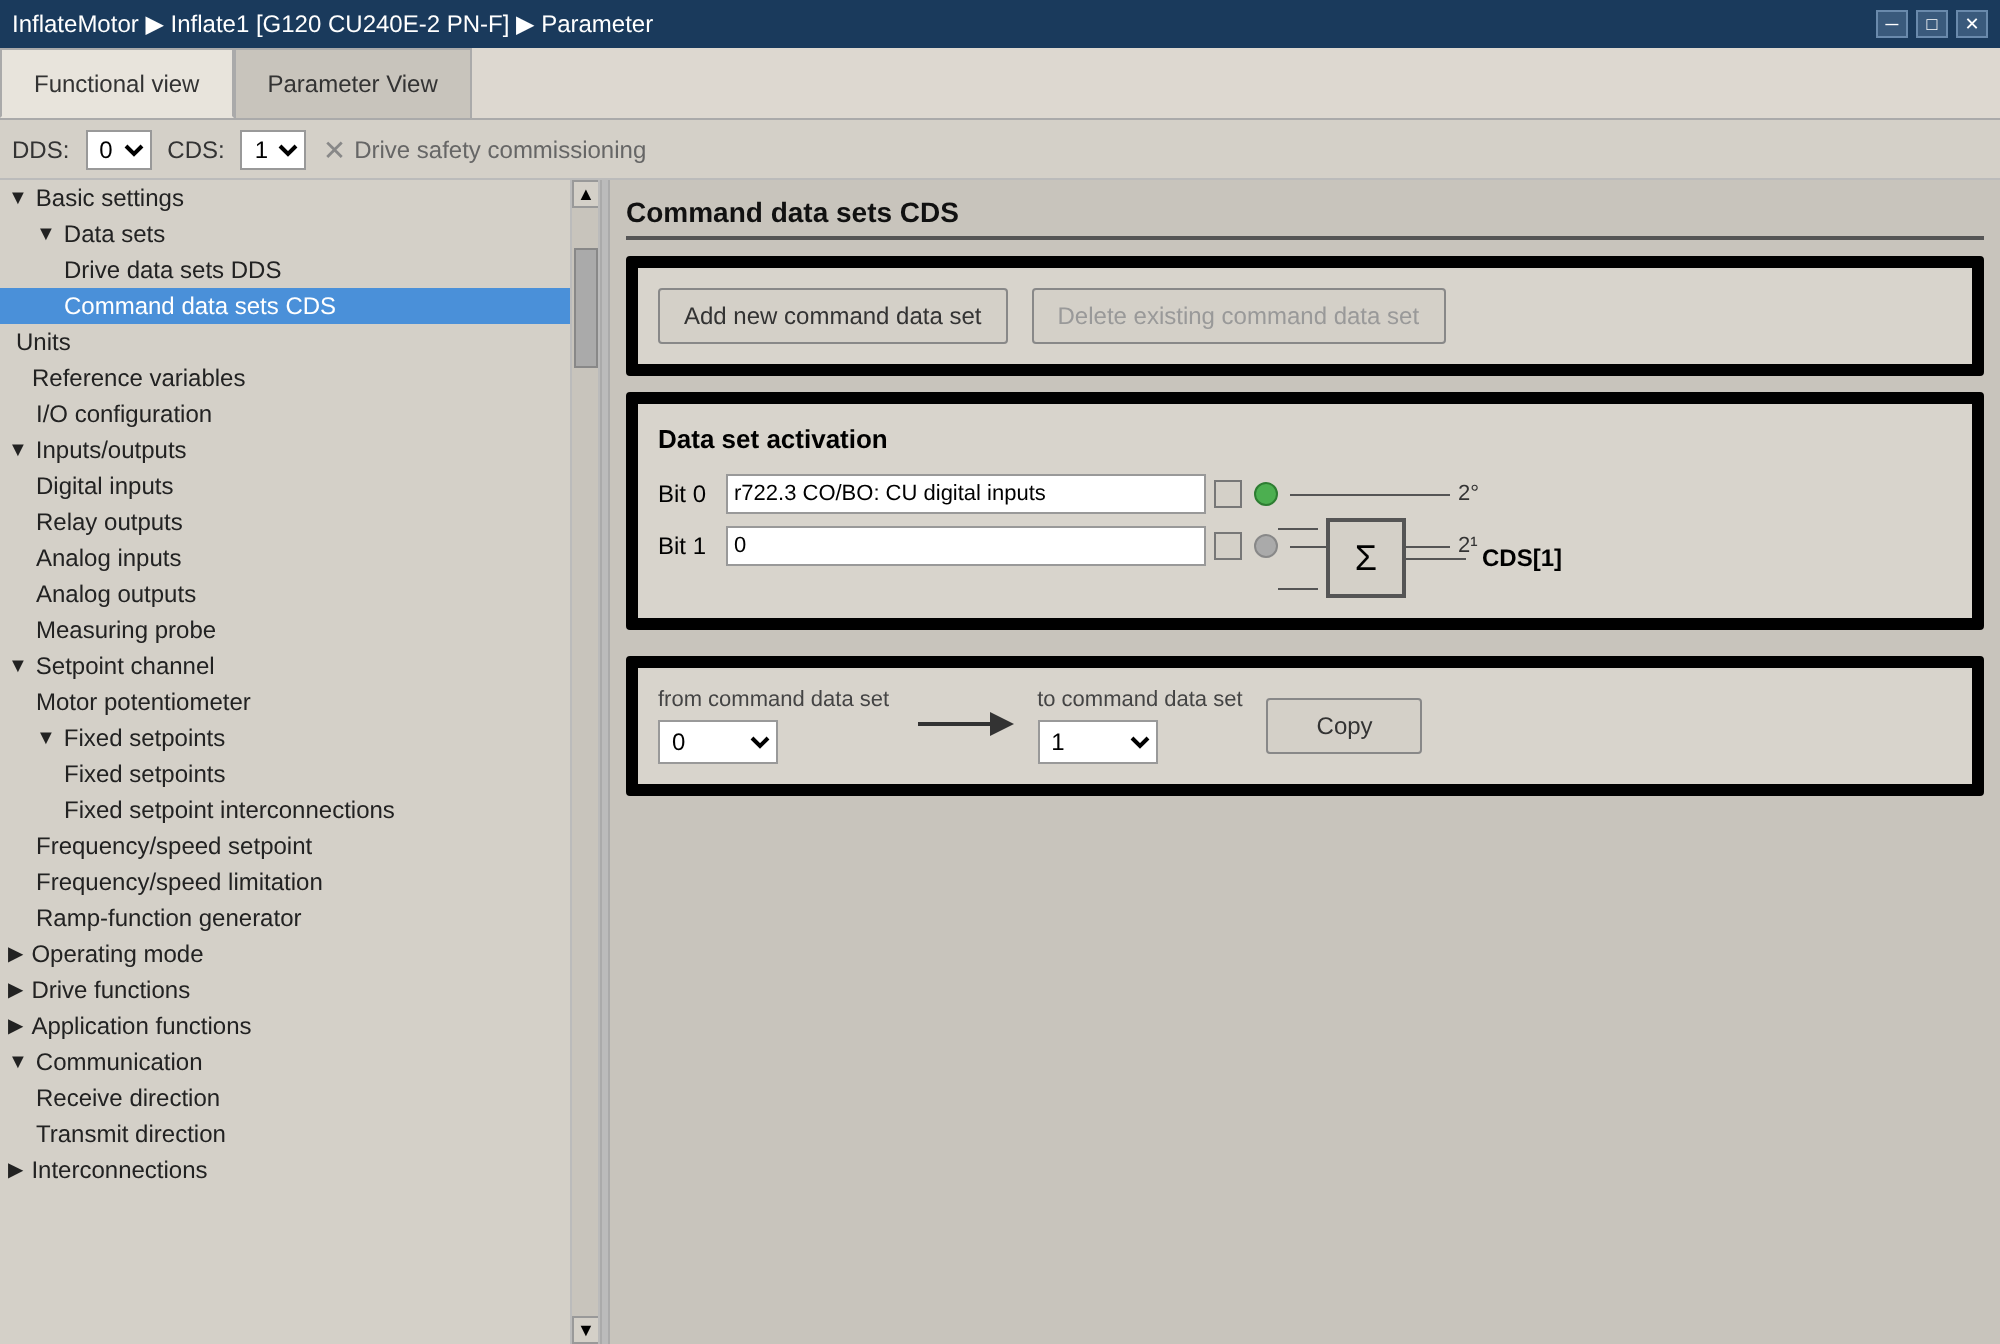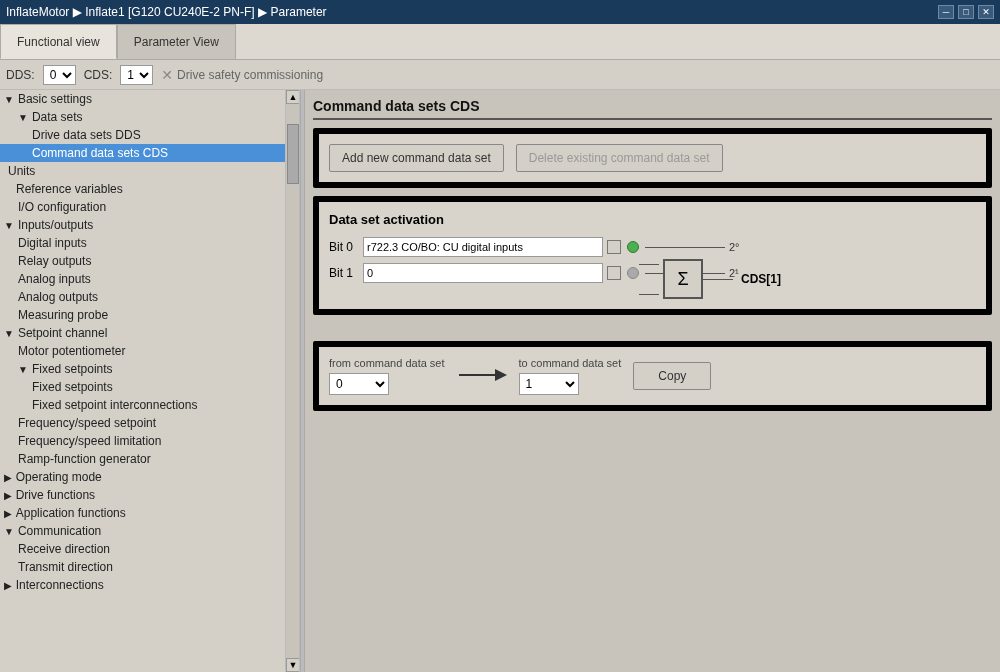--- a/index.html
+++ b/index.html
@@ -402,21 +402,21 @@
         <div style="display:flex; flex-direction:column; margin-right:4px;">
           <div style="height:1px; width:20px; background:#555; margin-bottom:29px;"></div>
           <div style="height:1px; width:20px; background:#555;"></div>
         </div>
         <div class="sigma-box">Σ</div>
         <div style="width:30px; height:1px; background:#555;"></div>
         <span class="cds-label">CDS[1]</span>
       </div>
     </div>
 
-    <div class="panel" style="margin-top:26px;">
+    <div class="panel" style="margin-top:13px;">
       <div class="copy-section">
         <div class="copy-group">
           <label>from command data set</label>
           <select class="copy-select">
             <option>0</option>
             <option>1</option>
             <option>2</option>
           </select>
         </div>
         <div style="display:flex; align-items:flex-end; padding-bottom:2px;">

